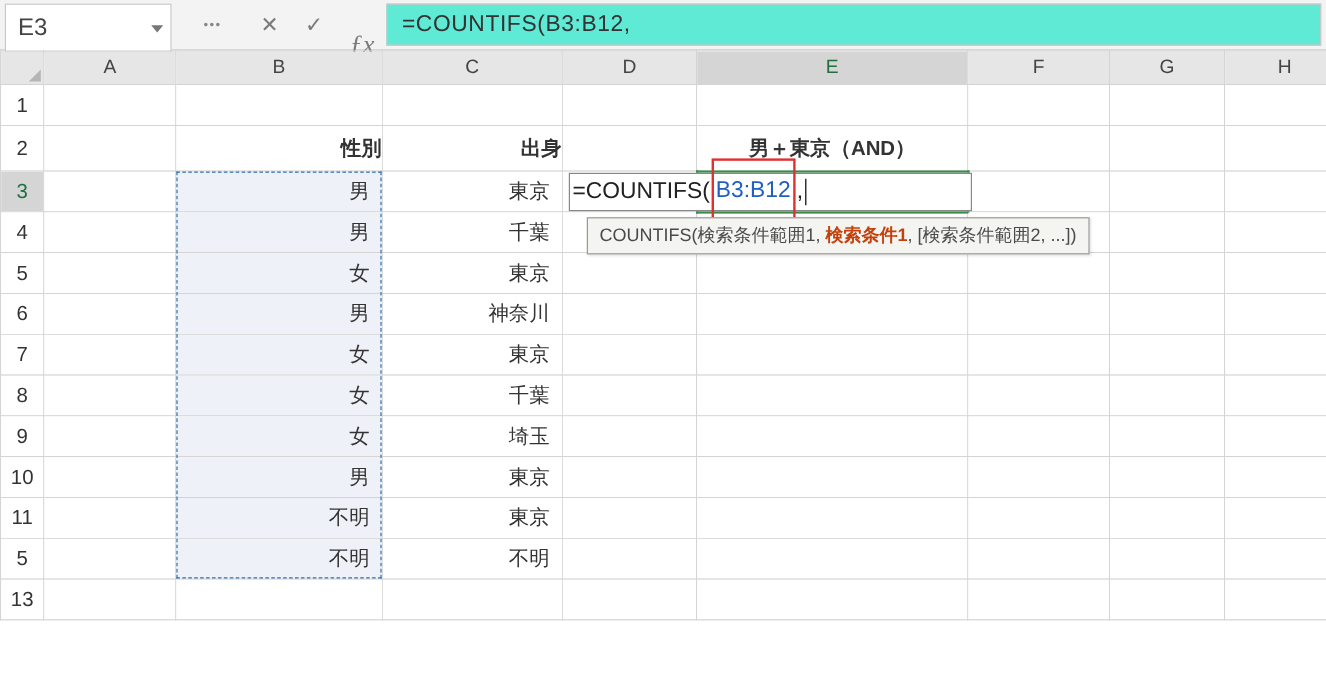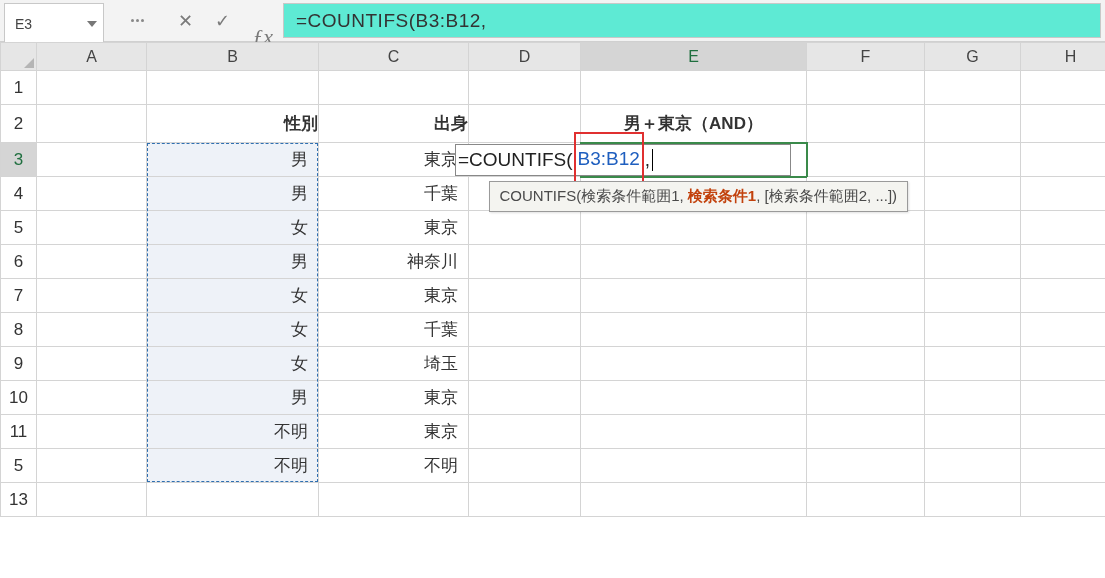--- a/index.html
+++ b/index.html
@@ -15,29 +15,29 @@
 
   
   .formula-bar {
     display: flex;
     align-items: stretch;
     height: 42px;
     border-bottom: 1px solid #d0d0d0;
     background: #f3f3f3;
   }
   .name-box {
-    width: 100px;
+    width: 139px;
     height: 100%;
     display: flex;
     align-items: center;
     padding: 0 10px;
     background: #ffffff;
     border: 1px solid #c8c8c8;
     margin: 3px 4px;
-    font-size: 14px;
+    font-size: 20px;
     color: #444;
     position: relative;
   }
   .name-box-arrow {
     position: absolute;
     right: 6px;
     top: 50%;
     transform: translateY(-50%);
     width: 0; height: 0;
     border-left: 5px solid transparent;
@@ -436,21 +436,21 @@
           <td></td>
           <td></td>
           <td></td>
           <td></td>
     </tr>
   </tbody>
 </table>
 
 <div class="ants" id="ants" style="left: 146.5px; top: 100.5px; width: 171px; height: 339px;"></div>
 
-<div class="edit-overlay" id="editov" style="left: 455px; top: 101.5px; height: 32px; min-width: 336px;">
+<div class="edit-overlay" id="editov" style="left: 474px; top: 101.5px; height: 32px; min-width: 336px;">
   <span class="txt-black">=COUNTIFS(</span>
       <span class="red-box"><span class="txt-blue">B3:B12</span></span>
       <span class="txt-black">,</span>
       <span class="caret"></span>
 </div>
 
 <div class="fn-tooltip" id="fntip" style="left: 488.5px; top: 138.5px;">
   <span>COUNTIFS</span>(<span>検索条件範囲1</span>, <span class="cur">検索条件1</span>, <span>[検索条件範囲2, ...]</span>)
 </div>
 

